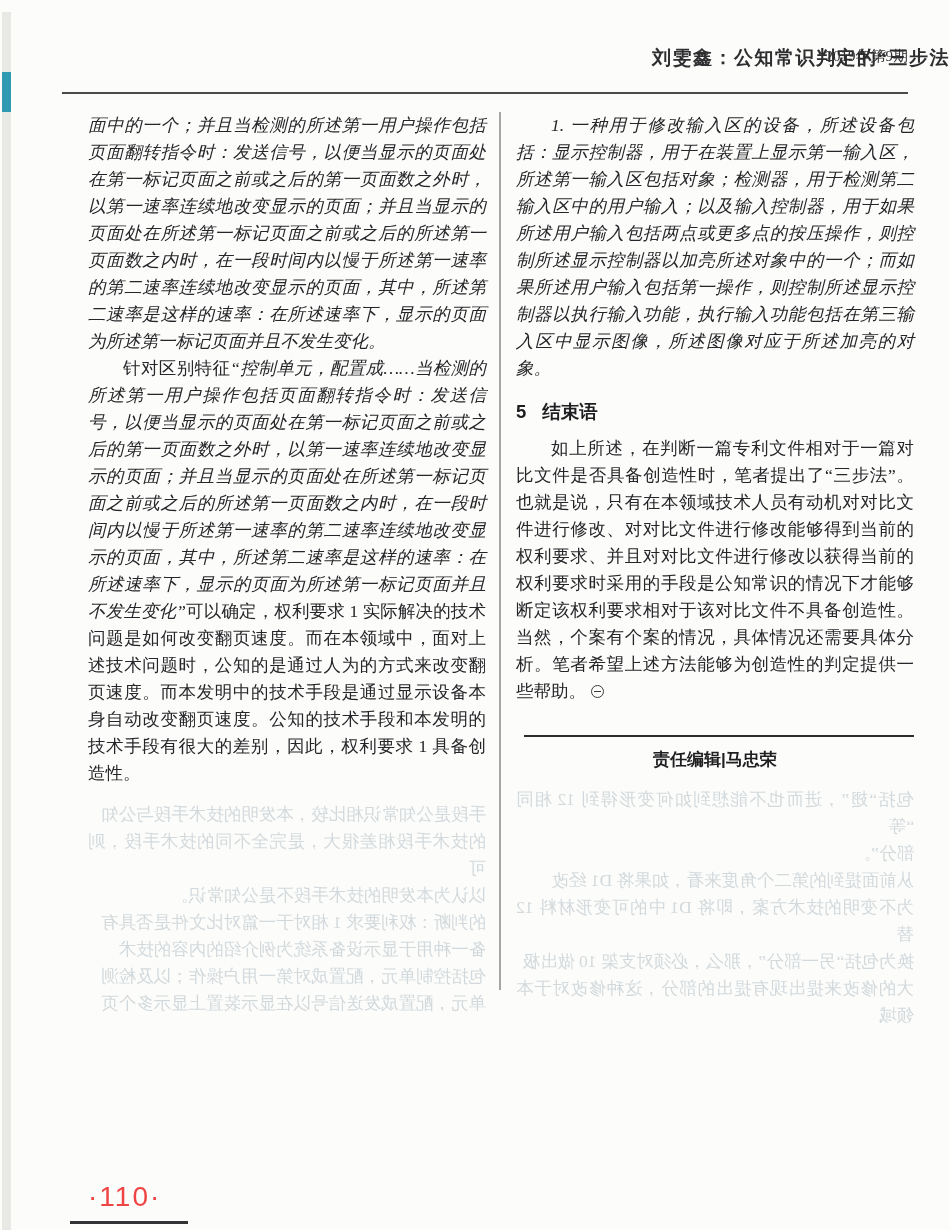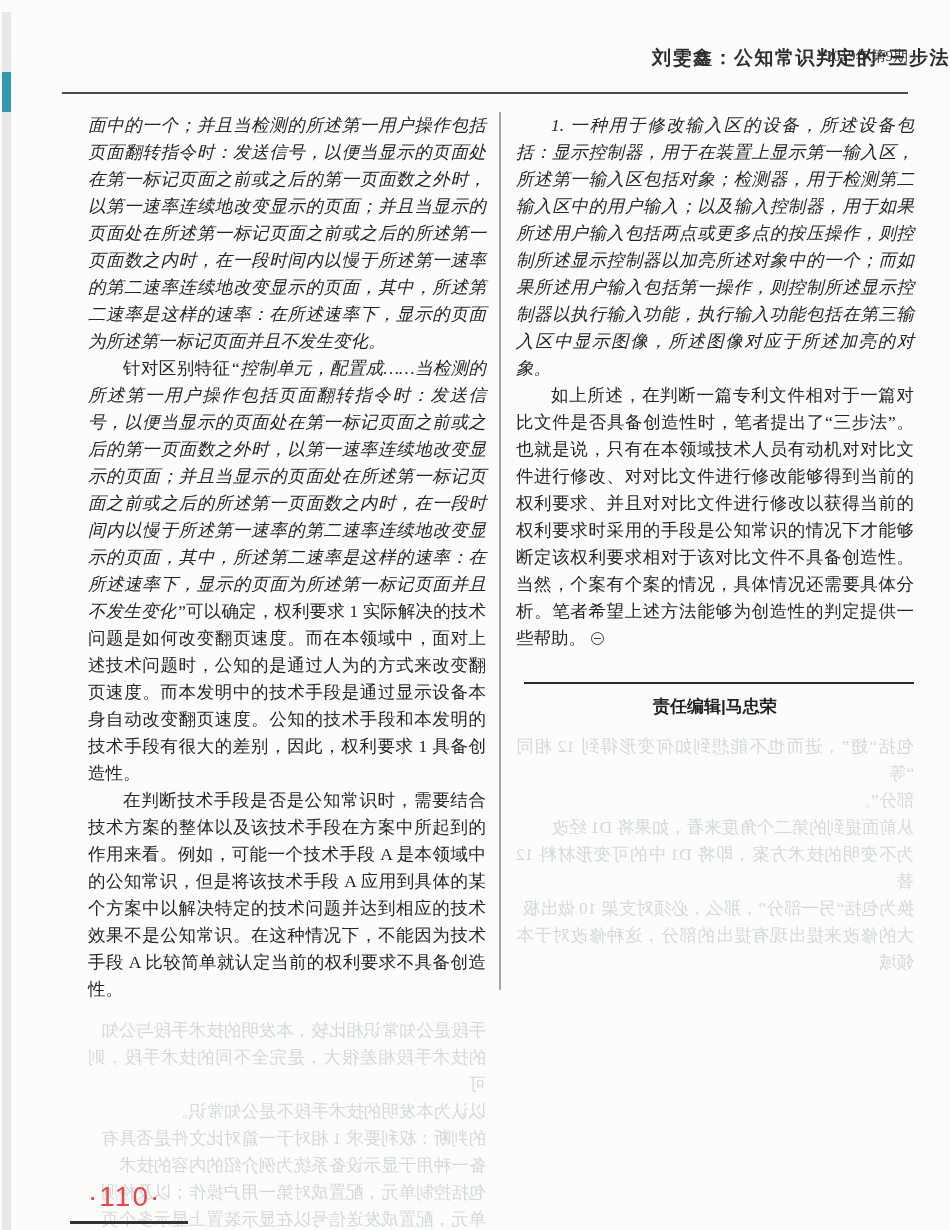--- a/index.html
+++ b/index.html
@@ -76,34 +76,34 @@
 
   <div class="header-title">刘雯鑫：公知常识判定的“三步法</div>
   <div class="header-issue">2019年第9期</div>
   <div class="header-rule"></div>
 
   <div class="divider"></div>
 
   <div class="col col-left">
     <p class="no-indent kai">面中的一个；并且当检测的所述第一用户操作包括页面翻转指令时：发送信号，以便当显示的页面处在第一标记页面之前或之后的第一页面数之外时，以第一速率连续地改变显示的页面；并且当显示的页面处在所述第一标记页面之前或之后的所述第一页面数之内时，在一段时间内以慢于所述第一速率的第二速率连续地改变显示的页面，其中，所述第二速率是这样的速率：在所述速率下，显示的页面为所述第一标记页面并且不发生变化。</p>
     <p><span>针对区别特征</span><span class="kai">“控制单元，配置成……当检测的所述第一用户操作包括页面翻转指令时：发送信号，以便当显示的页面处在第一标记页面之前或之后的第一页面数之外时，以第一速率连续地改变显示的页面；并且当显示的页面处在所述第一标记页面之前或之后的所述第一页面数之内时，在一段时间内以慢于所述第一速率的第二速率连续地改变显示的页面，其中，所述第二速率是这样的速率：在所述速率下，显示的页面为所述第一标记页面并且不发生变化”</span><span>可以确定，权利要求 1 实际解决的技术问题是如何改变翻页速度。而在本领域中，面对上述技术问题时，公知的是通过人为的方式来改变翻页速度。而本发明中的技术手段是通过显示设备本身自动改变翻页速度。公知的技术手段和本发明的技术手段有很大的差别，因此，权利要求 1 具备创造性。</span></p>
-    <p>在判断技术手段是否是公知常识时，需要结合技术方案的整体以及该技术手段在方案中所起到的作用来看。例如，可能一个技术手段 A 是本领域中的公知常识，但是将该技术手段 A 应用到具体的某个方案中以解决特定的技术问题并达到相应的技术效果不是公知常识。在这种情况下，不能因为技术手段 A 比较简单就认定当前的权利要求不具备创造性。</p>
     <div class="bleed bleed-block-left">
       <div>手段是公知常识相比较，本发明的技术手段与公知</div>
       <div>的技术手段相差很大，是完全不同的技术手段，则可</div>
       <div>以认为本发明的技术手段不是公知常识。</div>
       <div>的判断：权利要求 1 相对于一篇对比文件是否具有</div>
       <div>备一种用于显示设备系统为例介绍的内容的技术</div>
       <div>包括控制单元，配置成对第一用户操作；以及检测</div>
       <div>单元，配置成发送信号以在显示装置上显示多个页</div>
     </div>
   </div>
 
   <div class="col col-right">
     <p class="kai">1. 一种用于修改输入区的设备，所述设备包括：显示控制器，用于在装置上显示第一输入区，所述第一输入区包括对象；检测器，用于检测第二输入区中的用户输入；以及输入控制器，用于如果所述用户输入包括两点或更多点的按压操作，则控制所述显示控制器以加亮所述对象中的一个；而如果所述用户输入包括第一操作，则控制所述显示控制器以执行输入功能，执行输入功能包括在第三输入区中显示图像，所述图像对应于所述加亮的对象。</p>
+    <div class="section-heading"><span class="num">5</span><span>结束语</span></div>
     <p><span>如上所述，在判断一篇专利文件相对于一篇对比文件是否具备创造性时，笔者提出了“三步法”。也就是说，只有在本领域技术人员有动机对对比文件进行修改、对对比文件进行修改能够得到当前的权利要求、并且对对比文件进行修改以获得当前的权利要求时采用的手段是公知常识的情况下才能够断定该权利要求相对于该对比文件不具备创造性。当然，个案有个案的情况，具体情况还需要具体分析。笔者希望上述方法能够为创造性的判定提供一些帮助。</span><span class="end-mark"></span></p>
     <div class="editor-rule"></div>
     <div class="editor-line">责任编辑|马忠荣</div>
     <div class="bleed bleed-block-right">
       <div>包括“翅”，进而也不能想到如何变形得到 12 相同 “等</div>
       <div>部分”。</div>
       <div>从前面提到的第二个角度来看，如果将 D1 经改</div>
       <div>为不变明的技术方案，即将 D1 中的可变形材料 12 替</div>
       <div>换为包括“另一部分”，那么，必须对支架 10 做出极</div>
       <div>大的修改来提出现有提出的部分，这种修改对于本领域</div>

